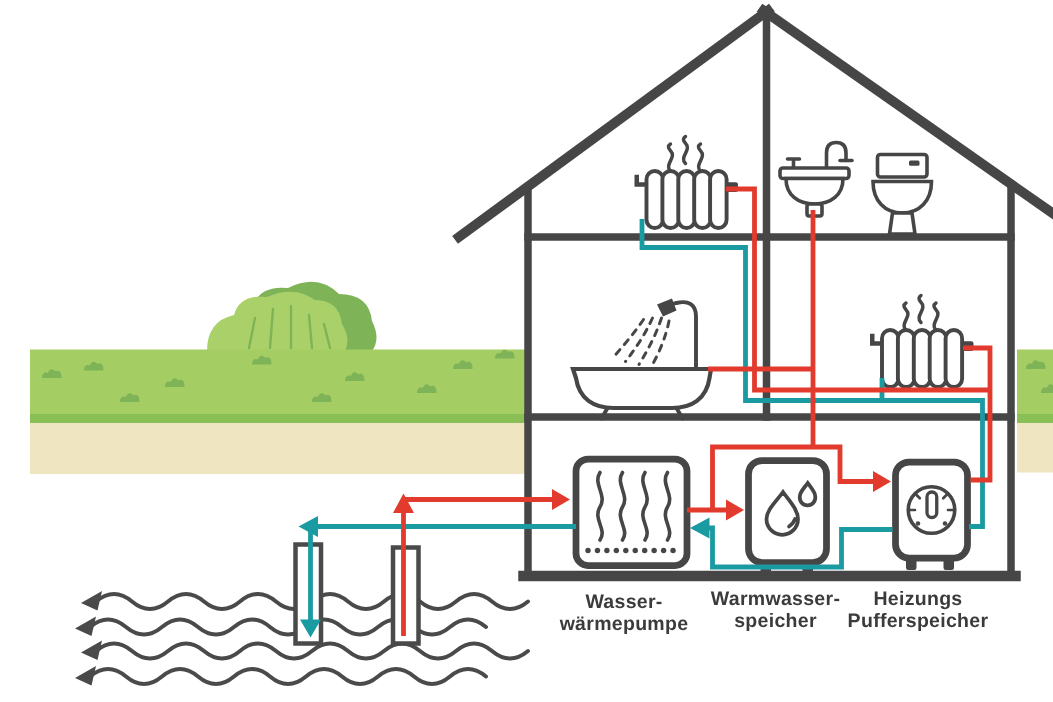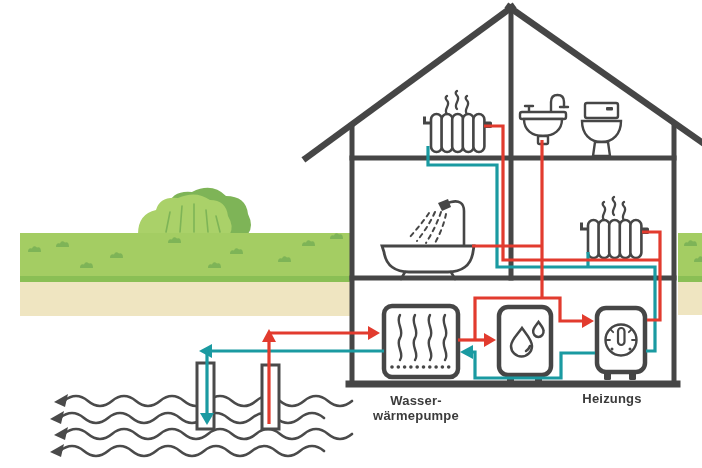--- a/index.html
+++ b/index.html
@@ -249,17 +249,22 @@
       <path class="hot" d="M452,246 H522"></path>
       <path class="hot" d="M464,126 H483 V260 H640"></path>
       <path class="hot" d="M622,232 H640 V320 H627"></path>
     </g>
   </svg>
 
   <div class="caption" id="cap-heatpump">
     <span>Wasser-</span><br>
     <span>wärmepumpe</span>
   </div>
+  <div class="caption" id="cap-hotwater">
+    <span>Warmwasser-</span><br>
+    <span>speicher</span>
+  </div>
   <div class="caption" id="cap-buffer">
     <span>Heizungs</span><br>
+    <span>Pufferspeicher</span>
   </div>
 
 </div>
 
 </body></html>

